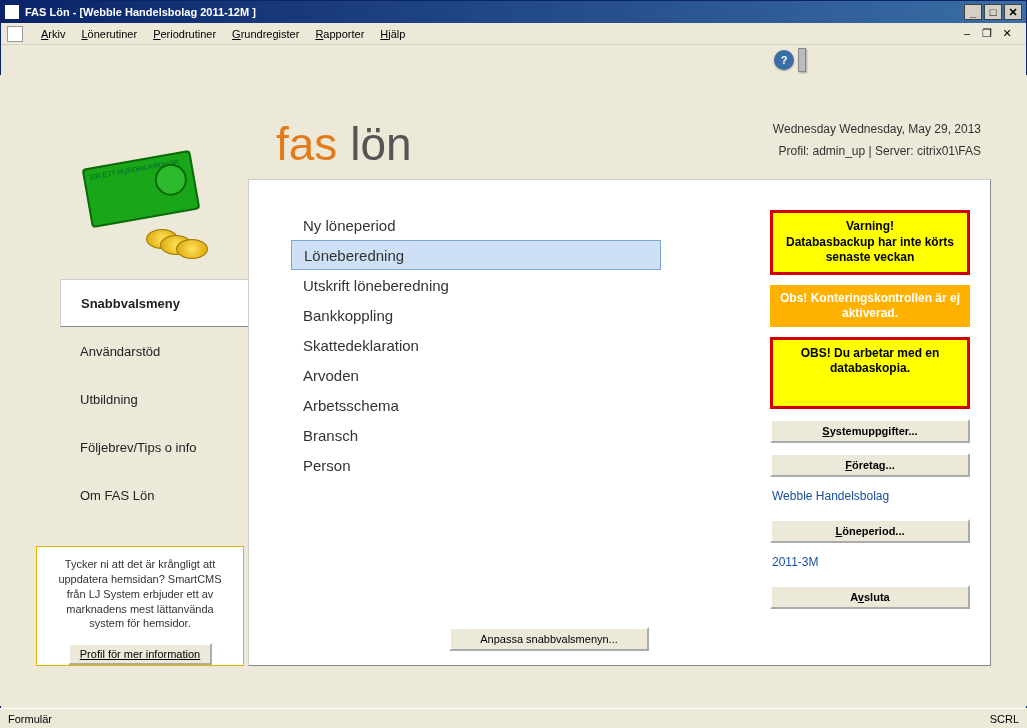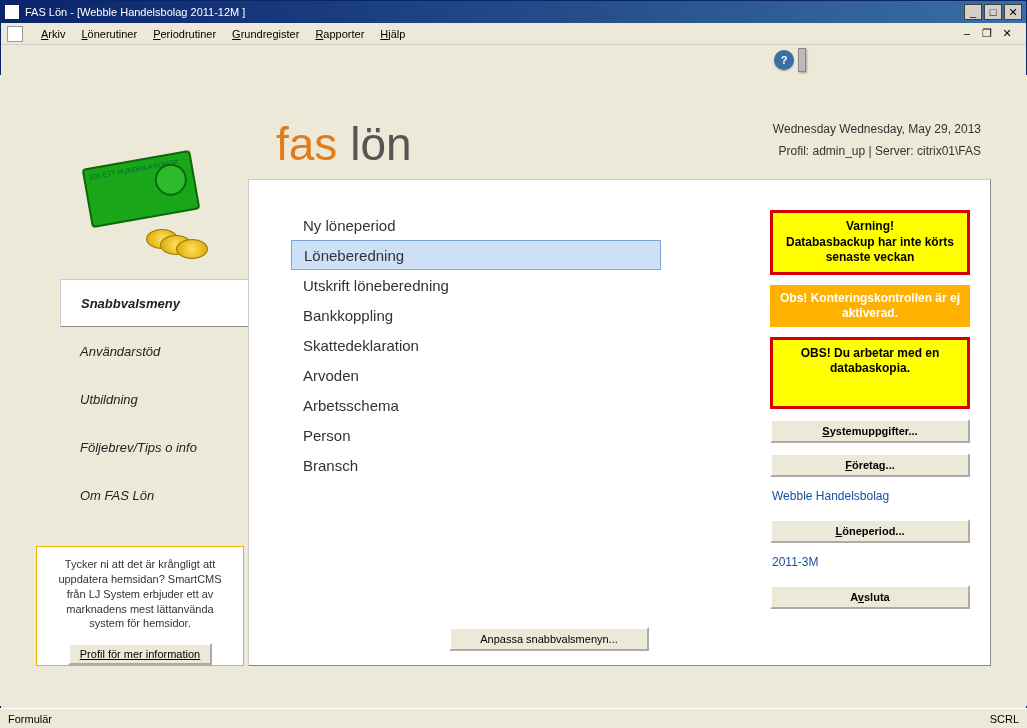--- a/index.html
+++ b/index.html
@@ -13,21 +13,21 @@
     overflow: hidden;
     border: 1px solid #0a246a;
   }
   .titlebar {
     height: 22px;
     background: linear-gradient(to right, #0a246a, #3a6ea5);
     color: #fff;
     display: flex;
     align-items: center;
     padding: 6px 4px;
-    font-weight: normal;
+    font-weight: bold;
   }
   .titlebar .app-icon {
     width: 14px; height: 14px;
     background: #fff;
     margin-right: 6px;
     display:inline-block;
   }
   .titlebar .title-text { flex: 1; }
   .win-btns { display:flex; gap:2px; }
   .win-btn {
@@ -129,21 +129,21 @@
   .content-panel {
     position:absolute;
     top:80px; left:232px; right:20px; bottom:0;
     background:#fff;
     border-top:1px solid #ccc;
     border-left:1px solid #ccc;
     border-right:1px solid #888;
     border-bottom:1px solid #888;
   }
   .side-tabs {
-    position:absolute; top:180px; left:44px; width:200px;font-style:italic;
+    position:absolute; top:180px; left:44px; width:200px;
   }
   .side-tab {
     height:48px; display:flex; align-items:center;
     padding-left:20px; font-size:13px; color:#222;
     cursor:pointer;
   }
   .side-tab.active {
     background:#fff; font-weight:bold;
     border-top:1px solid #ccc; border-left:1px solid #ccc; border-bottom:1px solid #888;
     position:relative; width:190px; margin-left:0;
@@ -288,24 +288,24 @@
         <div class="quick-item">
             <span>Skattedeklaration</span>
           </div>
         <div class="quick-item">
             <span>Arvoden</span>
           </div>
         <div class="quick-item">
             <span>Arbetsschema</span>
           </div>
         <div class="quick-item">
+            <span>Bransch</span>
+          </div>
+        <div class="quick-item">
             <span>Person</span>
-          </div>
-        <div class="quick-item">
-            <span>Bransch</span>
           </div>
       </div>
 
       <button class="customize-btn">Anpassa snabbvalsmenyn...</button>
 
       <div class="right-col">
         <div class="warn-box">
           <div>Varning!</div>
           <div>Databasbackup har inte körts senaste veckan</div>
         </div>

